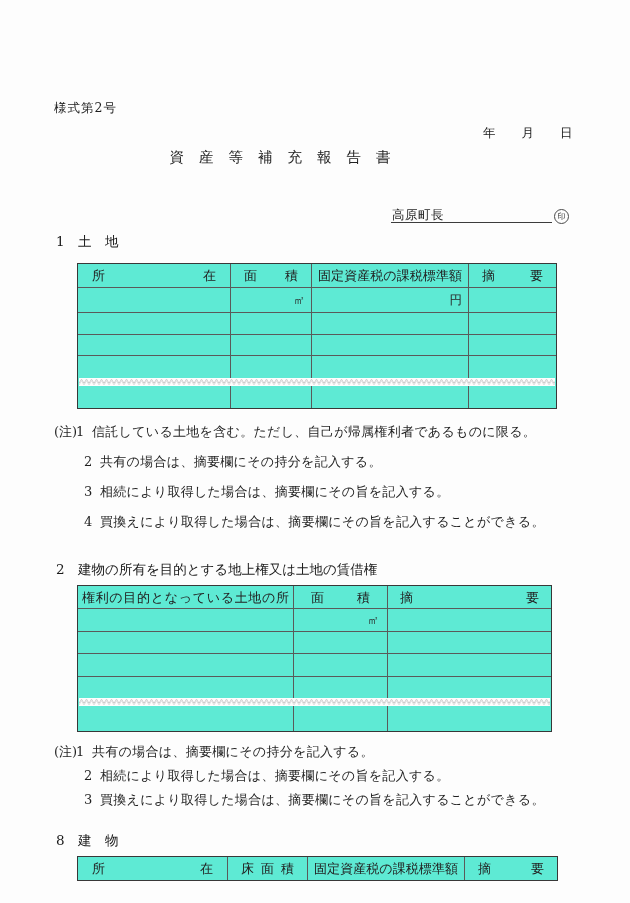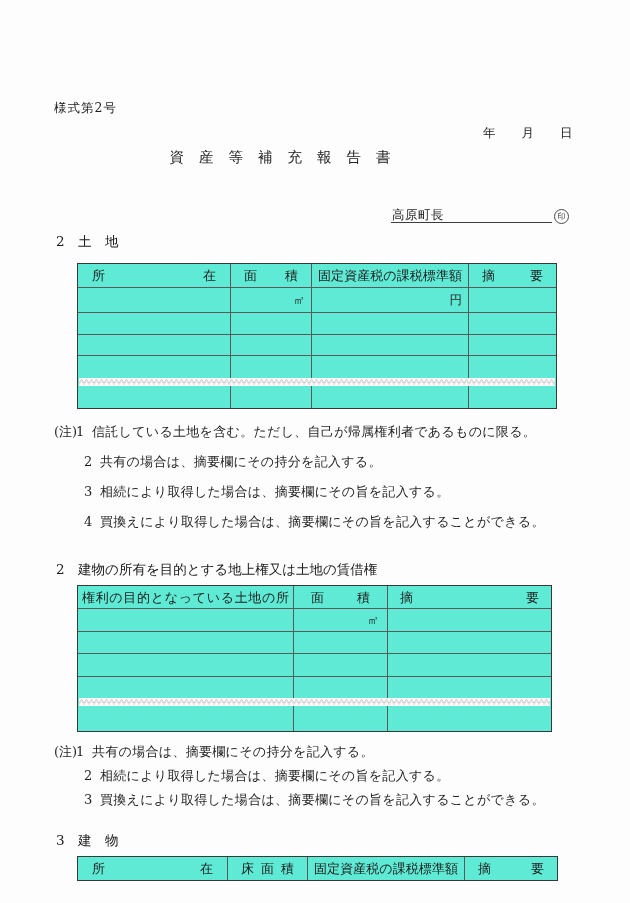--- a/index.html
+++ b/index.html
@@ -59,21 +59,21 @@
 </div>
 
 <div class="abs doc-title">資産等補充報告書</div>
 
 <div class="abs addressee">高原町長</div>
 <div class="abs addressee-line"></div>
 <div class="abs seal">
   <span>印</span>
 </div>
 
-<div class="abs section-heading" style="top:203px;">2　土　地</div>
+<div class="abs section-heading" style="top:203px;">1　土　地</div>
 
 <div class="abs form-table" style="left:77px;top:233px;grid-template-columns:153px 81px 157px 87px;grid-template-rows:24px 25px 22px 21px 52px;">
 
   <div class="cell hjust" style="padding:0 14px;line-height:24px;">所在</div>
   <div class="cell hjust" style="padding:0 13px;line-height:24px;">面積</div>
   <div class="cell hjust" style="padding:0 6px;line-height:24px;">固定資産税の課税標準額</div>
   <div class="cell hjust lastcol" style="padding:0 13px;line-height:24px;">摘要</div>
 
   <div class="cell"></div>
   <div class="cell unit" style="padding:0 6px;line-height:24px;">㎡</div>
@@ -153,20 +153,20 @@
     <span class="note-prefix">(注)</span><span class="note-num">1</span><span class="note-text">共有の場合は、摘要欄にその持分を記入する。</span>
   </div>
   <div class="note-line indent">
     <span class="note-prefix"></span><span class="note-num">2</span><span class="note-text">相続により取得した場合は、摘要欄にその旨を記入する。</span>
   </div>
   <div class="note-line indent">
     <span class="note-prefix"></span><span class="note-num">3</span><span class="note-text">買換えにより取得した場合は、摘要欄にその旨を記入することができる。</span>
   </div>
 </div>
 
-<div class="abs section-heading" style="top:802px;">3　建　物</div>
+<div class="abs section-heading" style="top:802px;">8　建　物</div>
 
 <div class="abs form-table" style="left:77px;top:826px;grid-template-columns:150px 80px 157px 92px;grid-template-rows:23px;">
   <div class="cell lastrow hjust" style="padding:0 14px;line-height:23px;">所在</div>
   <div class="cell lastrow hjust" style="padding:0 13px;line-height:23px;">床面積</div>
   <div class="cell lastrow hjust" style="padding:0 6px;line-height:23px;">固定資産税の課税標準額</div>
   <div class="cell lastrow lastcol hjust" style="padding:0 13px;line-height:23px;">摘要</div>
 </div>
 
 </body></html>

